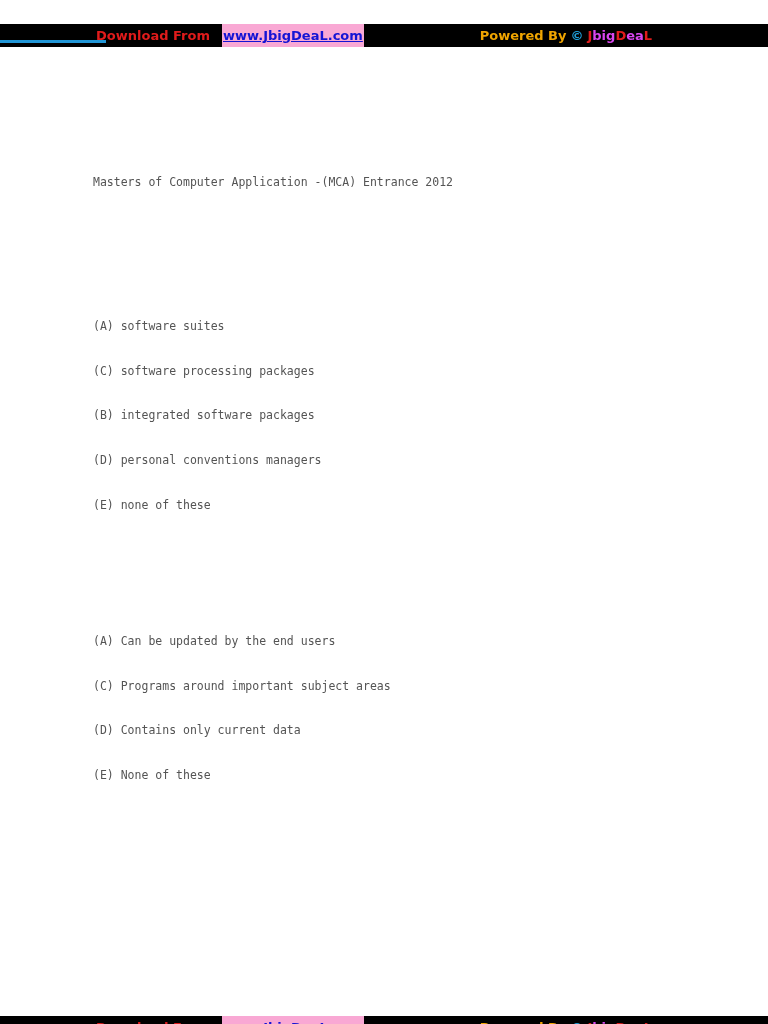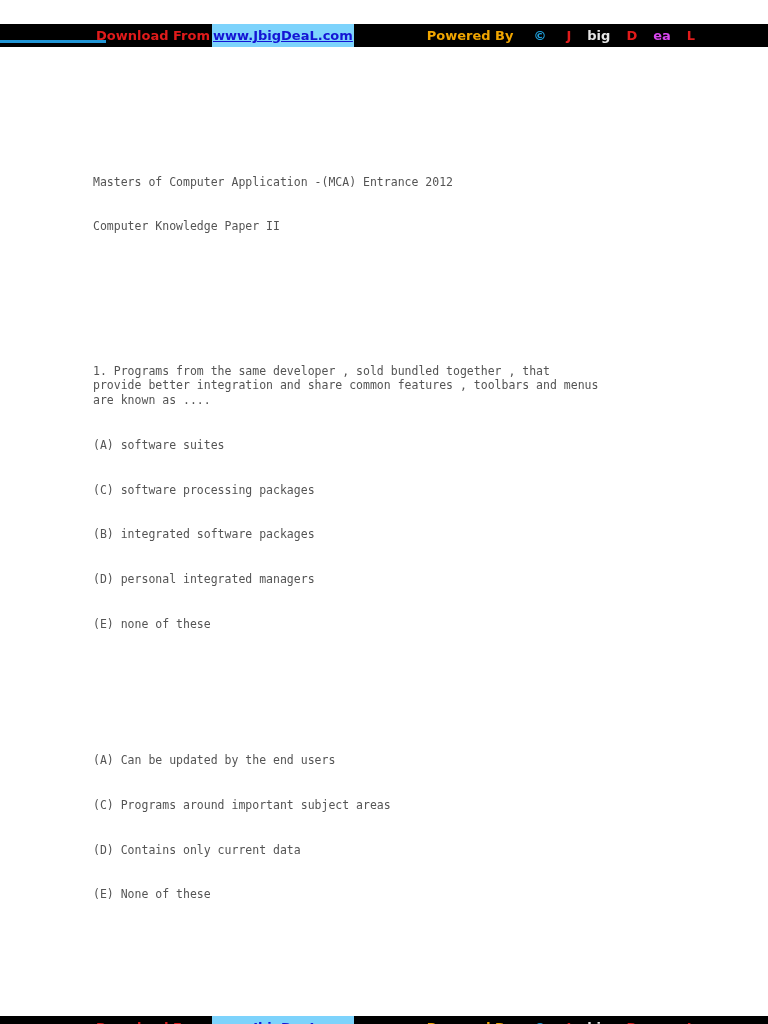--- a/index.html
+++ b/index.html
@@ -38,62 +38,62 @@
     display: flex;
     align-items: center;
     height: 100%;
   }
 
   
   .seg-left {
     width: 212px;
     position: relative;
     justify-content: flex-end;
-    padding-right: 0px;
+    padding-right: 10px;
   }
   .cyan-rule {
     position: absolute;
     left: 0;
     bottom: 4px;
     width: 106px;
     height: 3px;
     background: #2196d6;
   }
   .download-from {
     color: #e01b1b;
     padding-right: 2px;
     letter-spacing: 0px;
   }
 
   
   .seg-link {
-    background: #7dd3fc;
+    background: #f9a8d4;
     display: flex;
     align-items: flex-start;
     height: 100%;
     padding: 0 1px;
   }
   .site-link {
     color: #1414d4;
     text-decoration: underline;
     text-decoration-color: #1414d4;
     letter-spacing: 0px;
   }
 
   
   .seg-right {
     flex: 1 1 auto;
     justify-content: center;
-    gap: 16px;
+    gap: 0px;
     text-align: center;
   }
   .powered-by { color: #f0a500; }
   .copy-mark  { color: #1f9ed9; padding: 0 4px; }
   .brand-j    { color: #e01b1b; }
-  .brand-big  { color: #e5e5e5; }
+  .brand-big  { color: #d946ef; }
   .brand-d    { color: #e01b1b; }
   .brand-ea   { color: #d946ef; }
   .brand-l    { color: #e01b1b; }
 
   
   .paper {
     position: absolute;
     left: 0;
     top: 58px;
     width: 768px;
@@ -135,31 +135,27 @@
       <span class="brand-ea">ea</span>
       <span class="brand-l">L</span>
   </div>
 </div>
 
 <div class="paper">
   <div class="doc">
 
     <div class="title-block">
       <div class="line">Masters of Computer Application -(MCA) Entrance 2012</div>
-      <div class="line">Computer Knowledge Paper II</div>
     </div>
 
     <div class="qblock">
-      <div class="line">1. Programs from the same developer , sold bundled together , that
-provide better integration and share common features , toolbars and menus
-are known as ....</div>
       <div class="line">(A) software suites</div>
       <div class="line">(C) software processing packages</div>
       <div class="line">(B) integrated software packages</div>
-      <div class="line">(D) personal integrated managers</div>
+      <div class="line">(D) personal conventions managers</div>
       <div class="line">(E) none of these</div>
     </div>
 
     <div class="qblock">
       <div class="line">(A) Can be updated by the end users</div>
       <div class="line">(C) Programs around important subject areas</div>
       <div class="line">(D) Contains only current data</div>
       <div class="line">(E) None of these</div>
       
     </div>

